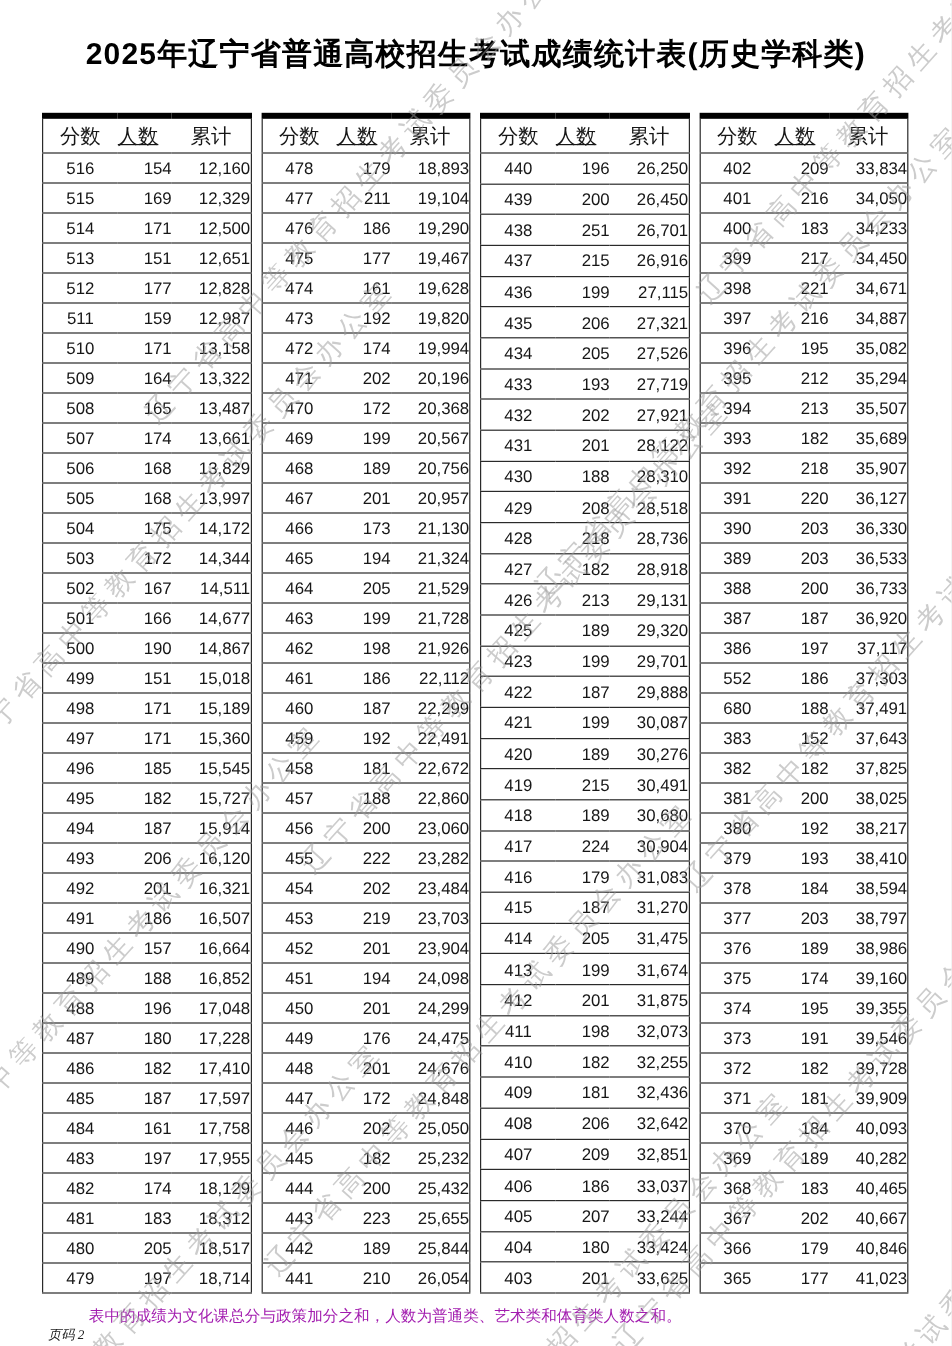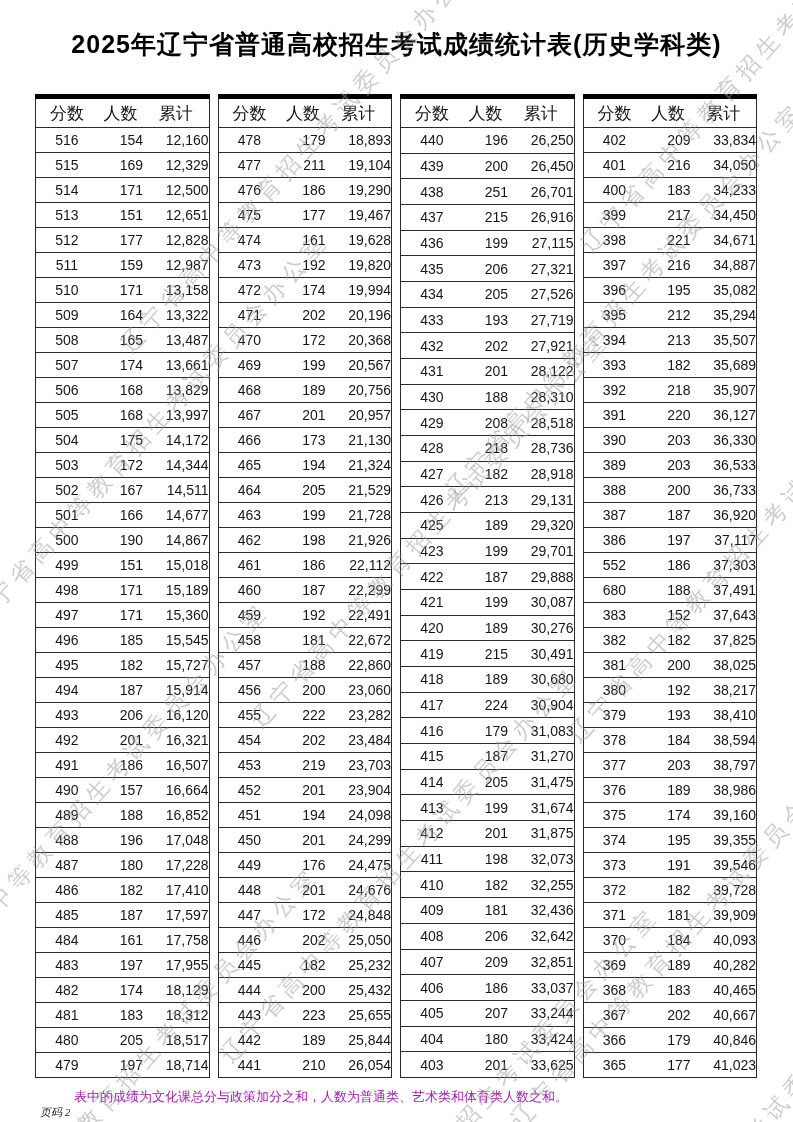--- a/index.html
+++ b/index.html
@@ -45,21 +45,21 @@
     font-weight:400;
     color:#161616;
     overflow:hidden;
     white-space:nowrap;
   }
   table.grp th { height:28px; font-size:17px; }
   table.grp td { height:24px; font-size:14px; }
   .c-score { width:36%; text-align:center; }
   .c-count { width:26%; text-align:right; padding-right:3px; }
   .c-cum   { width:38%; text-align:right; padding-right:9px; }
-  th.c-count { text-align:center; padding-right:0; }
+  th.c-count { text-align:left; padding-right:0;text-decoration:underline; }
   th.c-cum   { text-align:center; padding-right:4px; }
 
   .wm-layer {
     position:absolute; inset:0;
     z-index:2;
     pointer-events:none;
   }
   .wm {
     position:absolute;
     white-space:nowrap;

